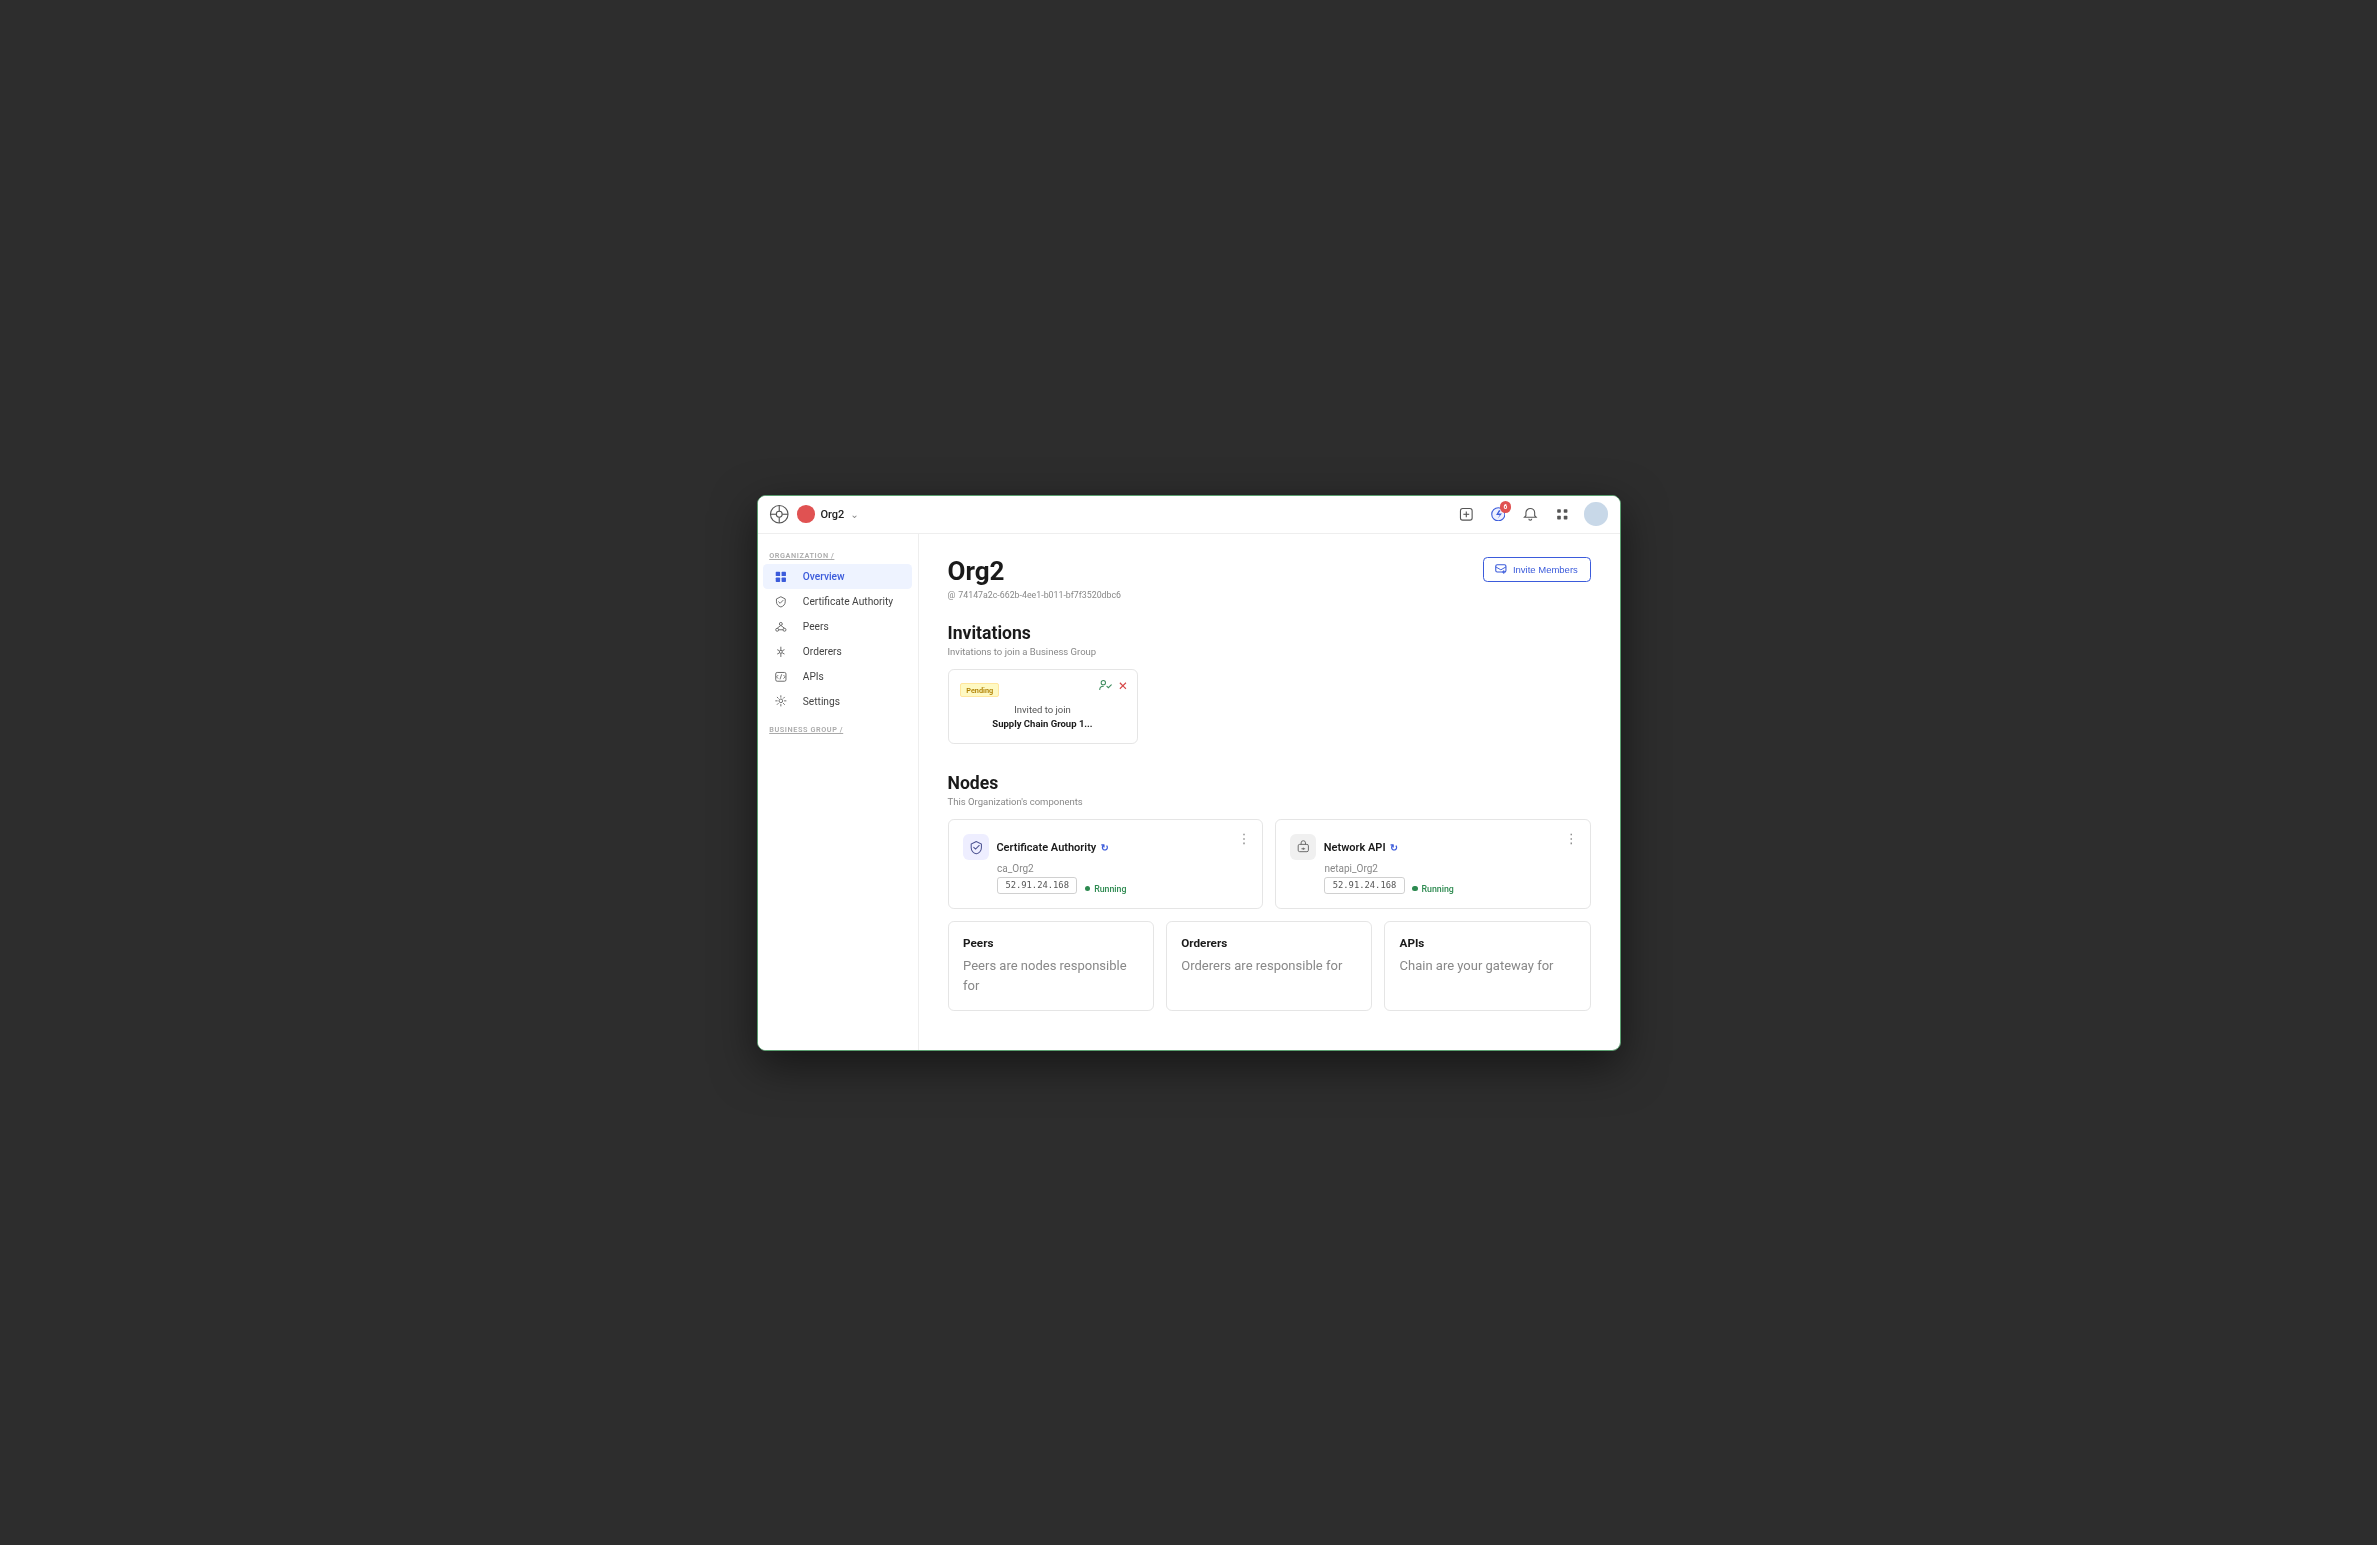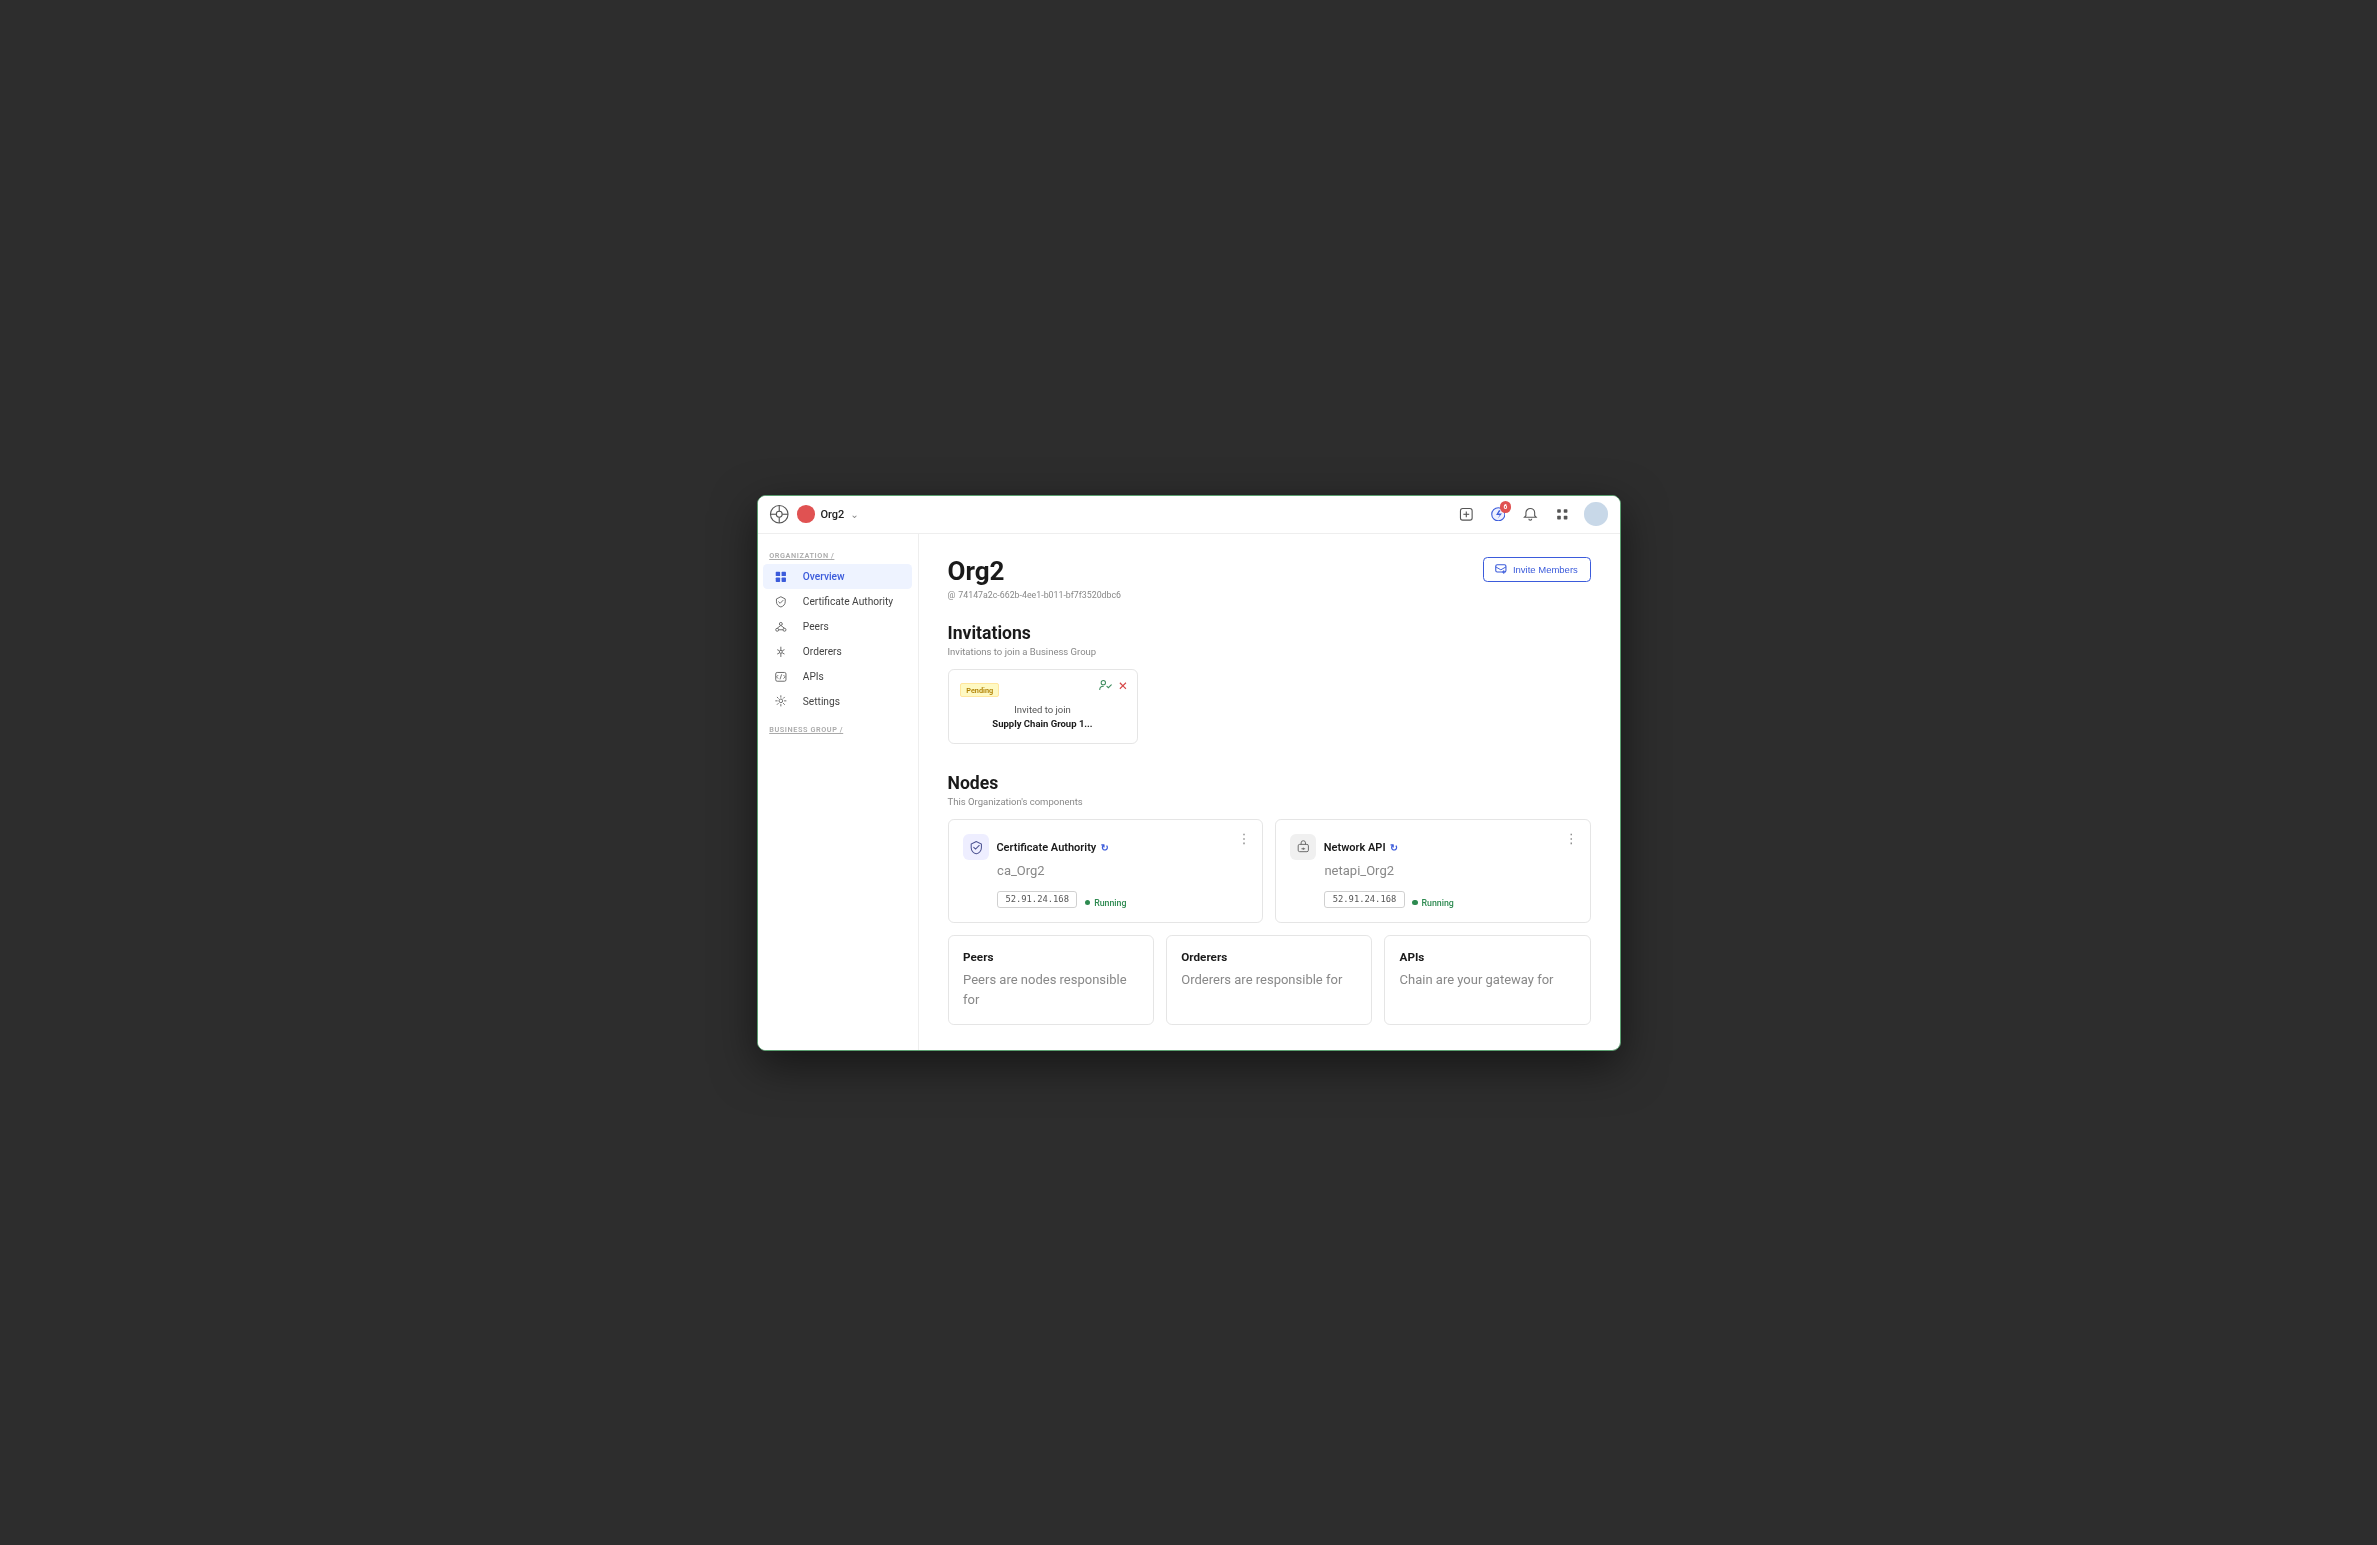--- a/index.html
+++ b/index.html
@@ -284,24 +284,24 @@
       display: flex;
       align-items: center;
       gap: 4.4px;
     }
     .refresh-icon {
       color: #3b5bdb;
       cursor: pointer;
       font-size: 9.5px;
     }
     .node-card-sub {
-      font-size: 13px;
+      font-size: 10px;
       color: #888;
       margin-left: 34px;
-      margin-bottom: 13px;
+      margin-bottom: 3px;
     }
     .node-card-footer {
       display: flex;
       align-items: flex-end;
       gap: 7.3px;
       margin-left: 34px;
     }
     .node-ip {
       border: 0.7px solid #d0d0d0;
       border-radius: 2.9px;

